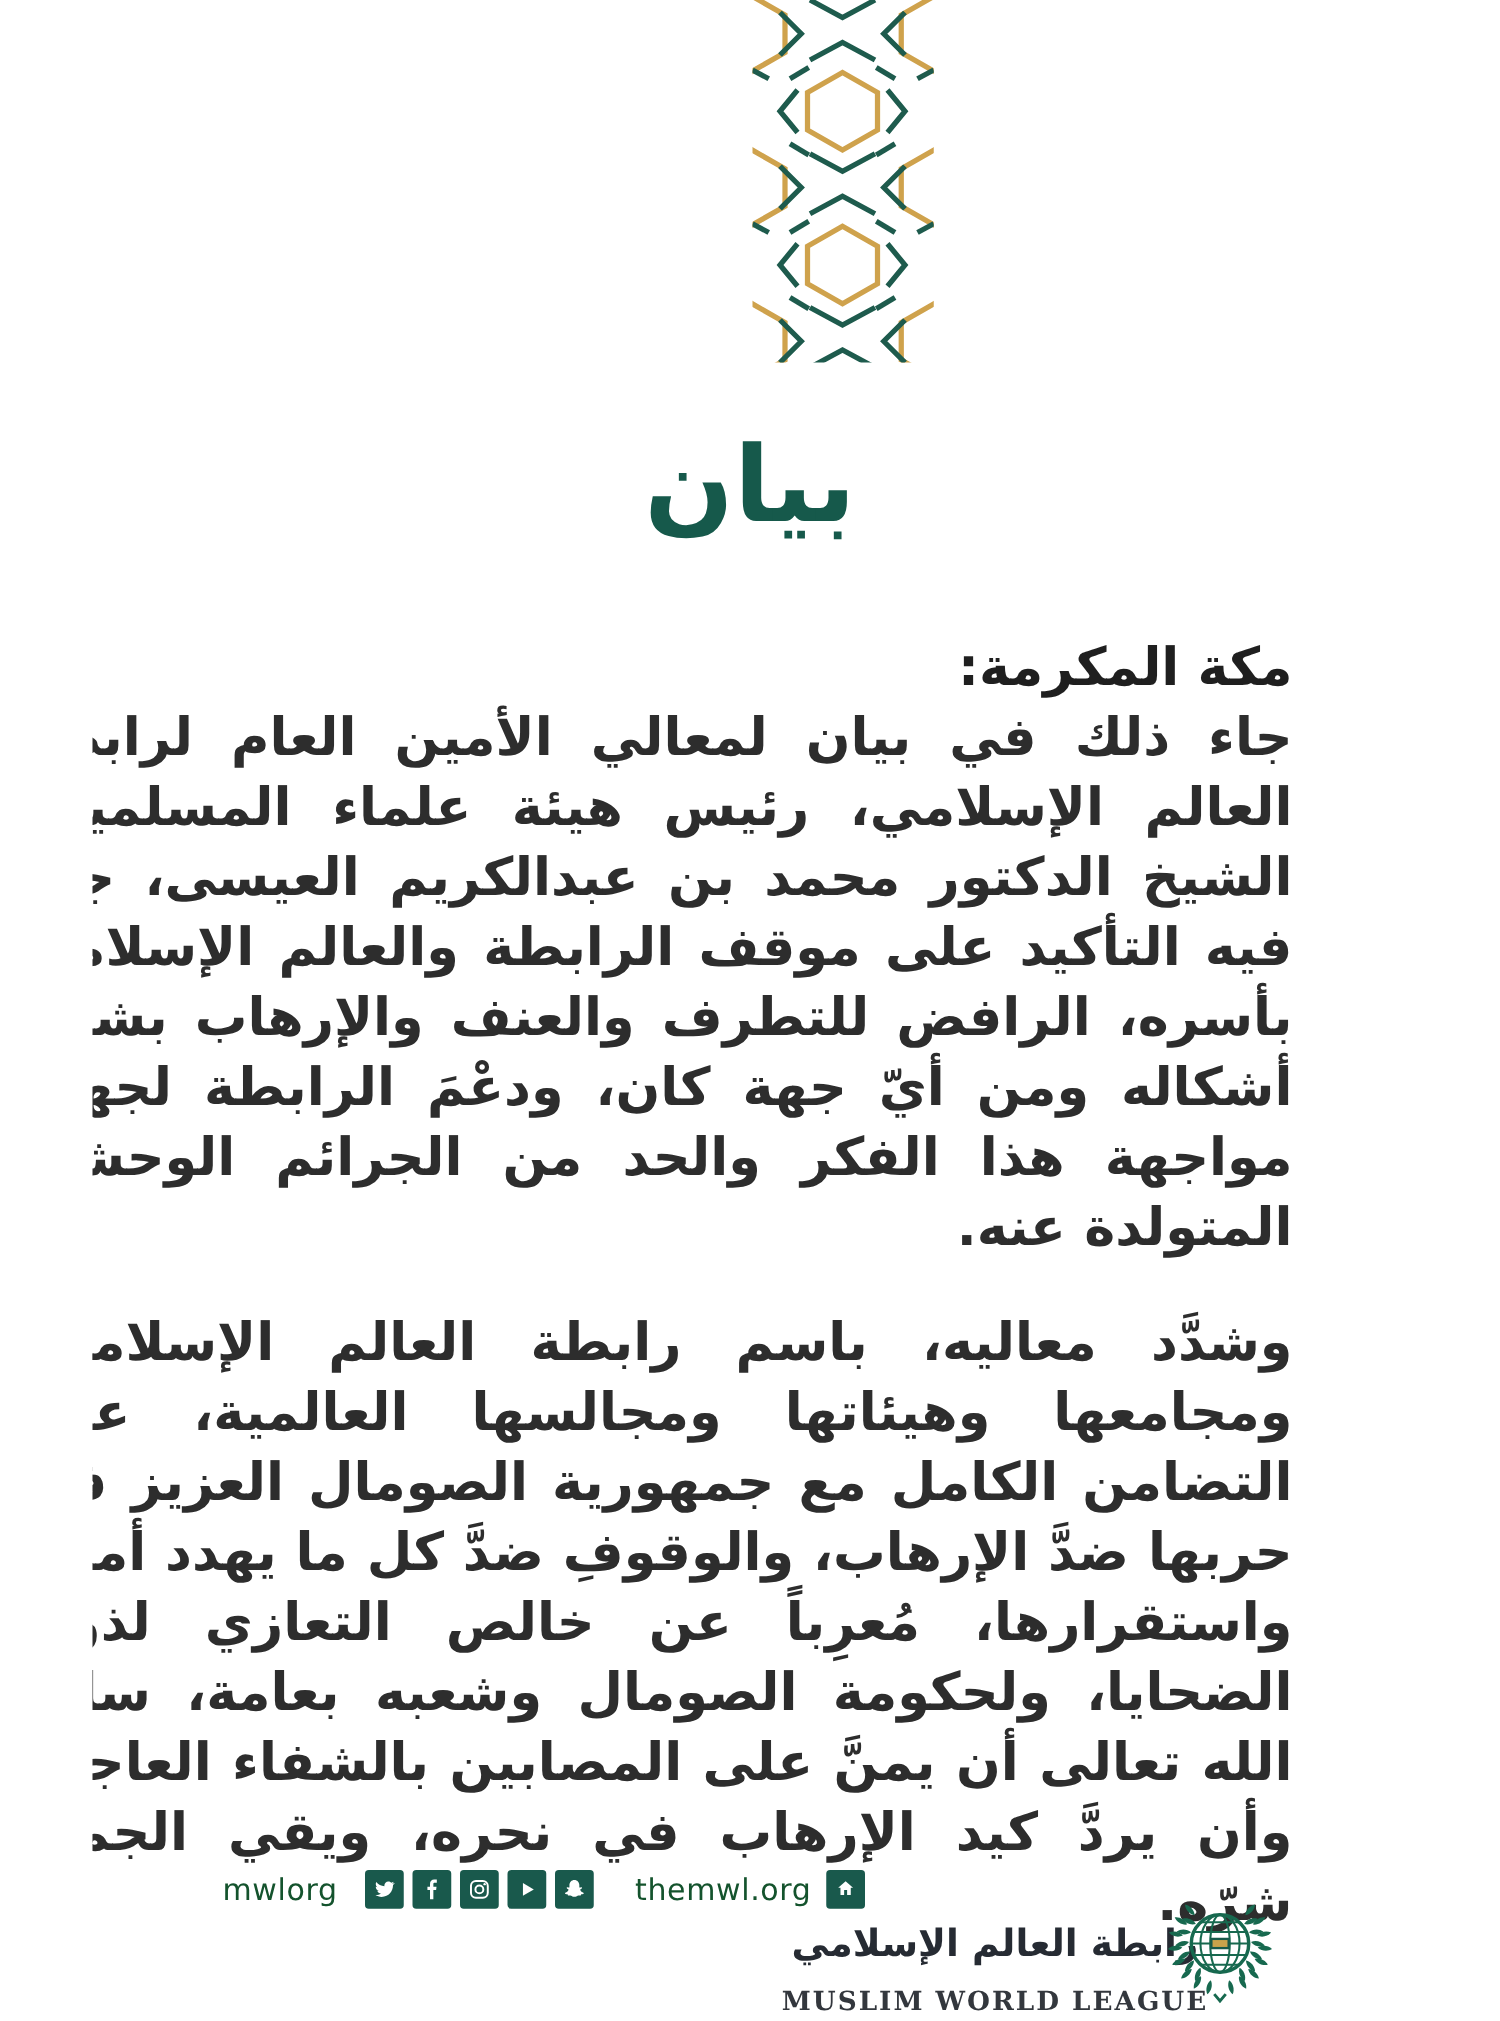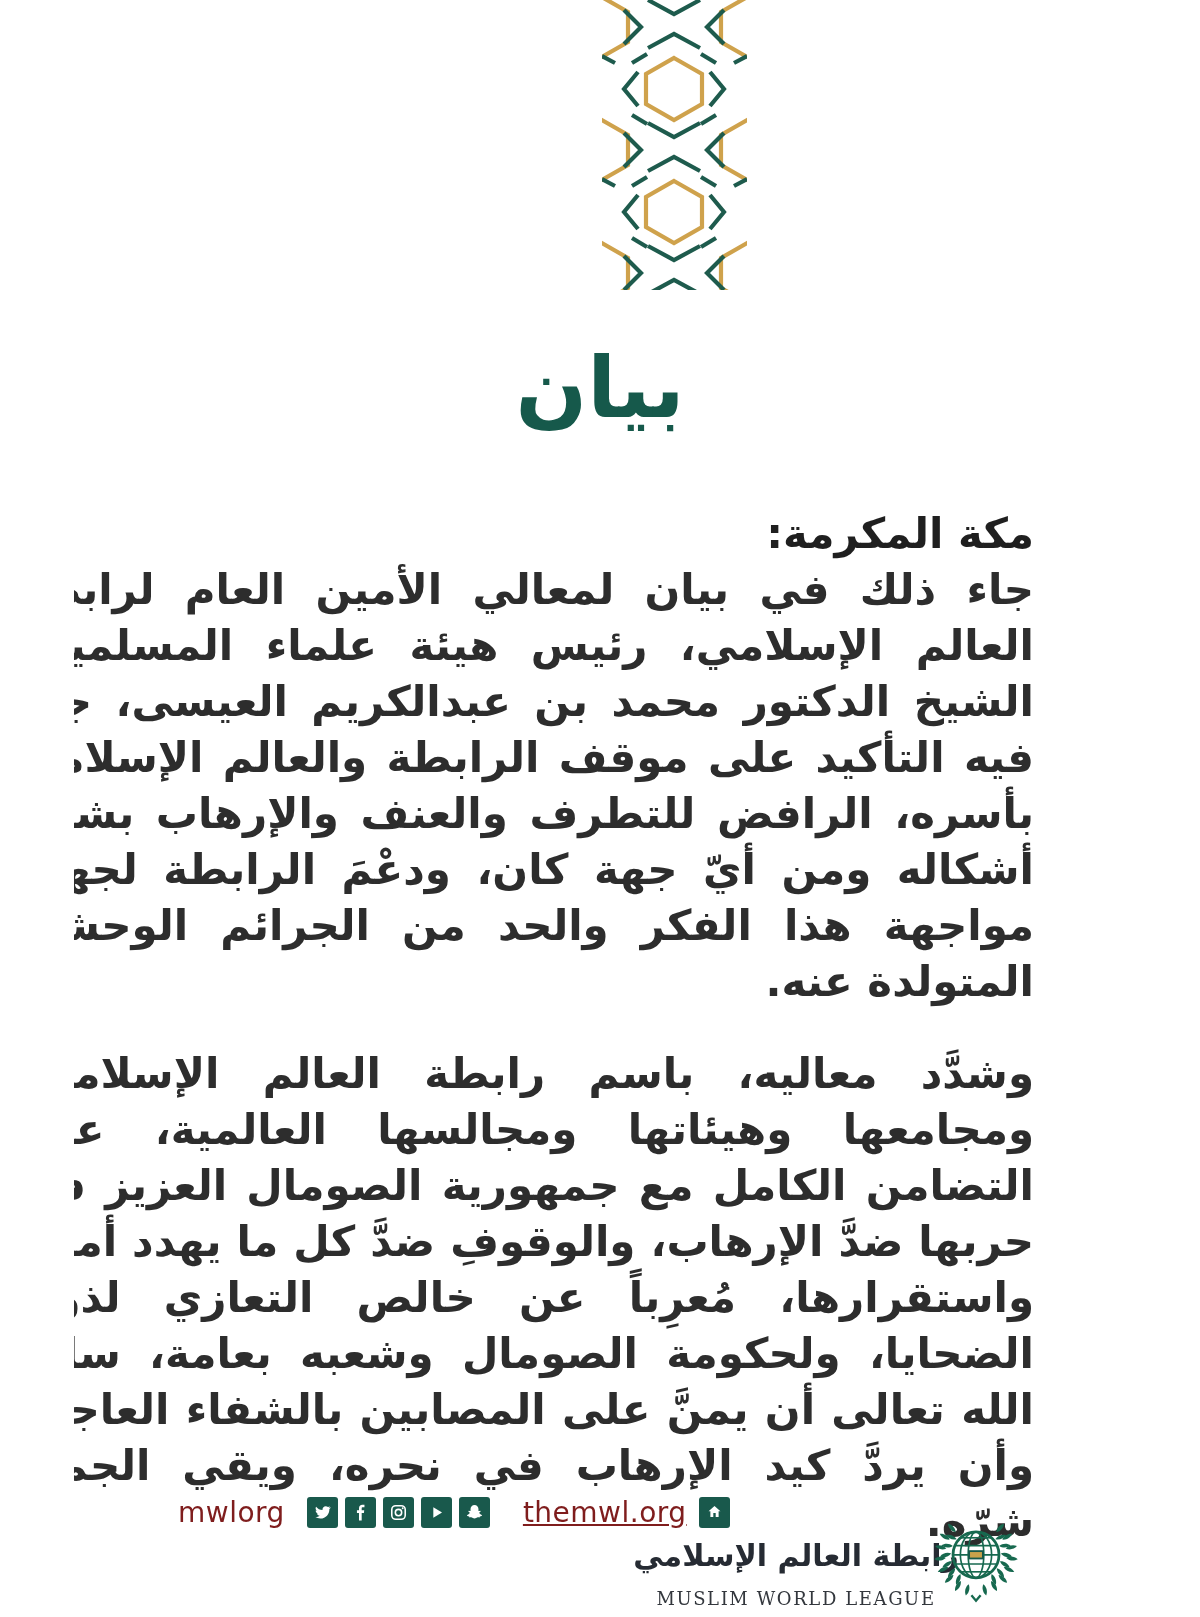--- a/index.html
+++ b/index.html
@@ -29,44 +29,44 @@
   .body .heading { margin:0; color:#1F1F1F; text-align:right; }
   .body p.para { margin:0 0 36px 0; }
   .body p.para:last-child { margin-bottom:0; }
 
   
   .footer-social {
     position:absolute; left:104px; top:1496px;
     display:flex; align-items:center;
   }
   .handle, .website {
-    color:#7f1d1d; font-size:28px; letter-spacing:0.5px;
+    color:#14532d; font-size:24px; letter-spacing:0.5px;
   }
   .handle { margin-right:22px; }
-  .website { margin:0 12px 0 26px;text-decoration:underline; }
+  .website { margin:0 12px 0 26px; }
   .sq {
     width:31px; height:31px; margin-right:7px; border-radius:3px;
     background:#19594C; display:flex; align-items:center; justify-content:center;
     cursor:pointer;
   }
   .sq svg { width:19px; height:19px; display:block; }
 
   
   .logo {
     position:absolute; top:1516px; right:104px;
     display:flex; align-items:flex-start;text-align:right;
   }
   .logo-text { width:240px; display:flex; flex-direction:column; align-items:center; margin-right:14px; margin-top:10px; }
   .calligraphy {
     direction:rtl; white-space:nowrap;
     font-size:30px; font-weight:bold; color:#262B33; line-height:60px;
   }
   .english {
-    font-family:"DejaVu Serif", serif; font-weight:normal;
-    font-size:18px; letter-spacing:1.6px; color:#33373D; white-space:nowrap;
+    font-family:"DejaVu Serif", serif; font-weight:bold;
+    font-size:21px; letter-spacing:1.6px; color:#33373D; white-space:nowrap;
     margin-top:2px;
   }
   .emblem svg { display:block; }
 </style>
 </head>
 <body>
 
 <div class="page">
 
   <div class="pattern">

